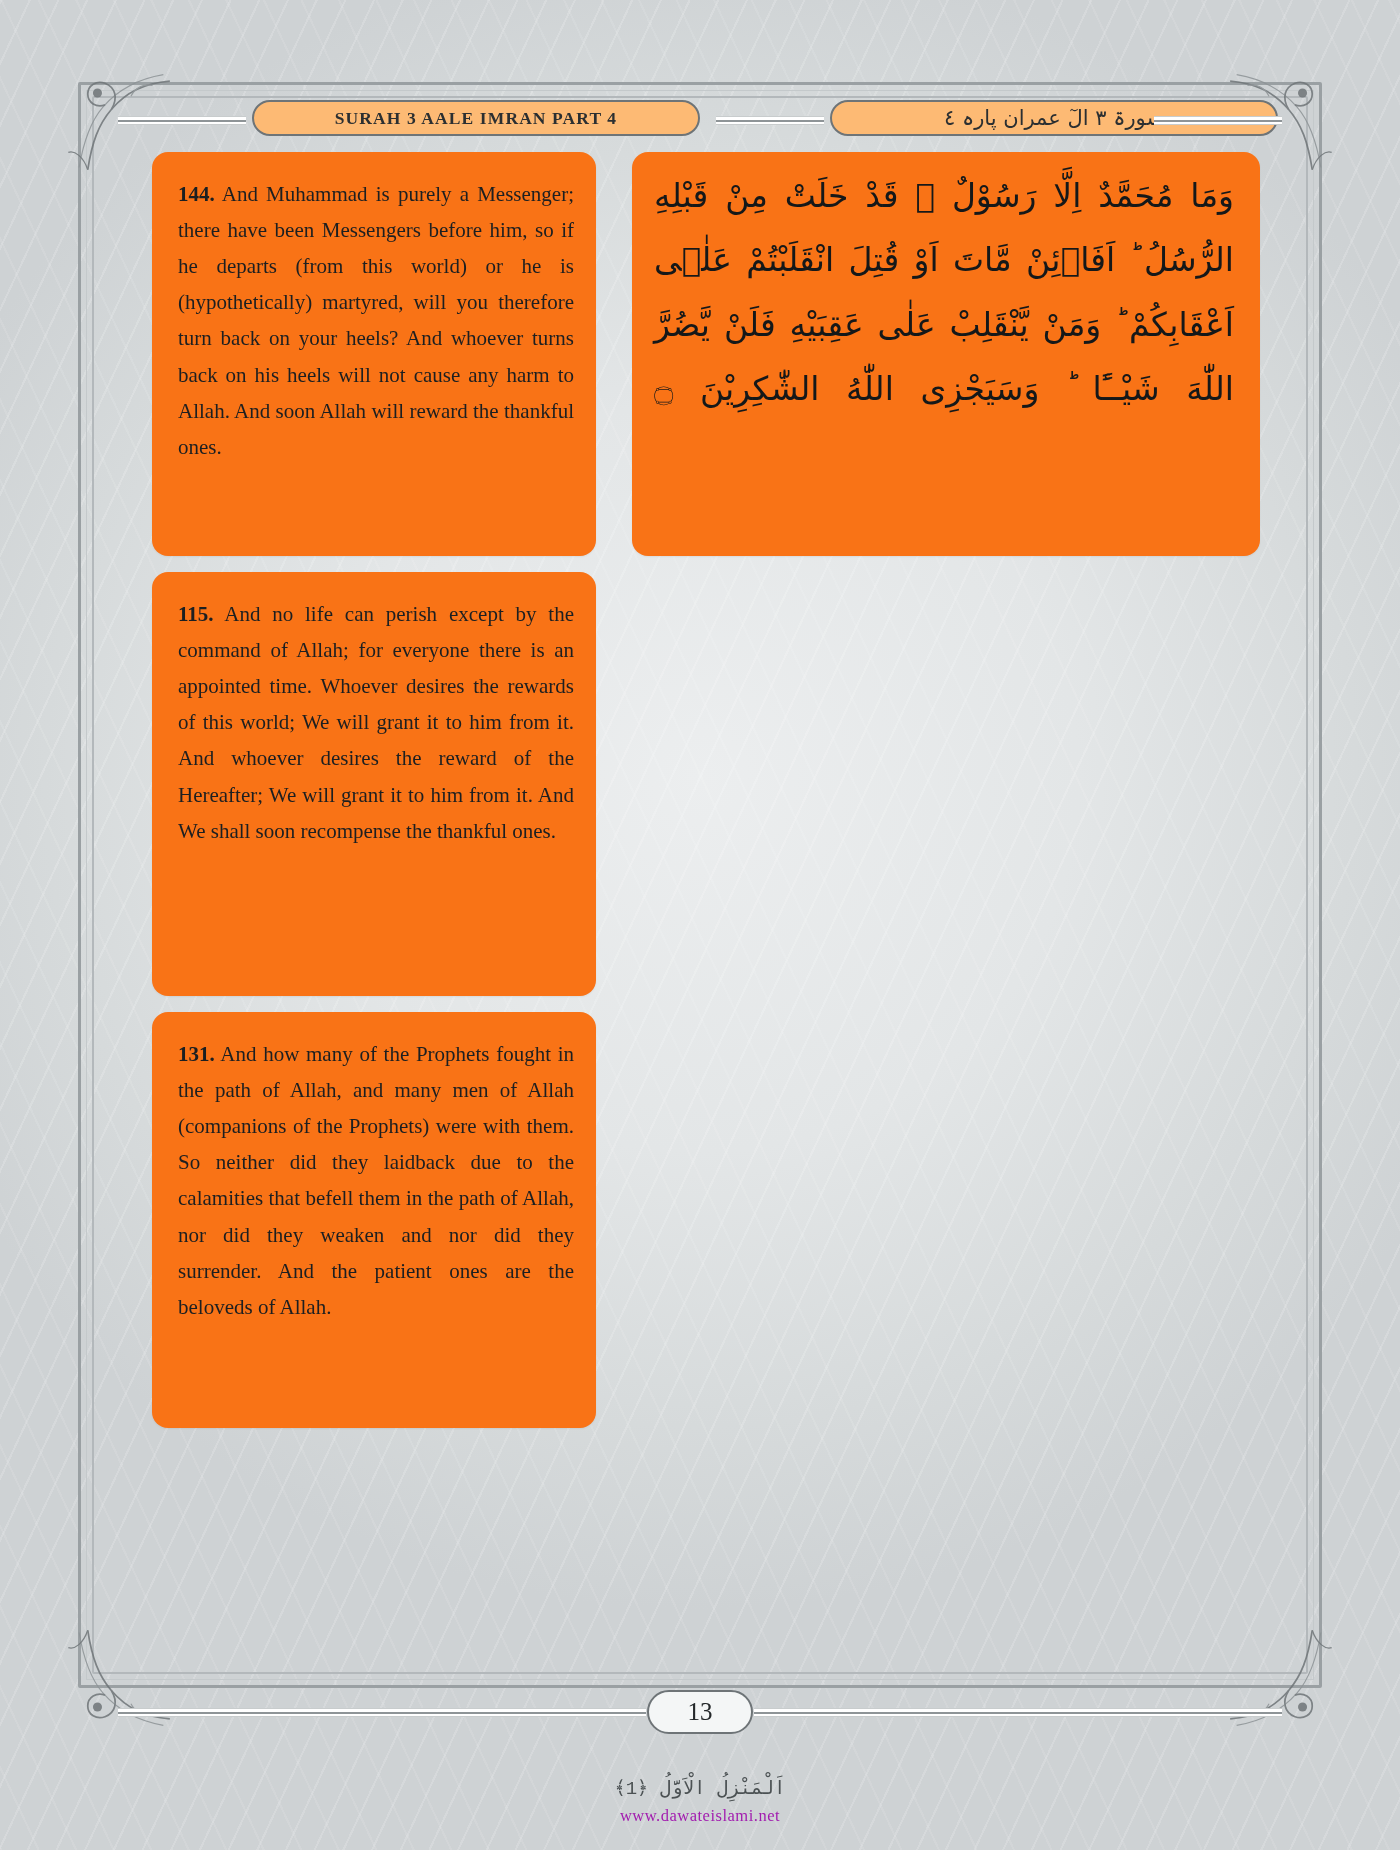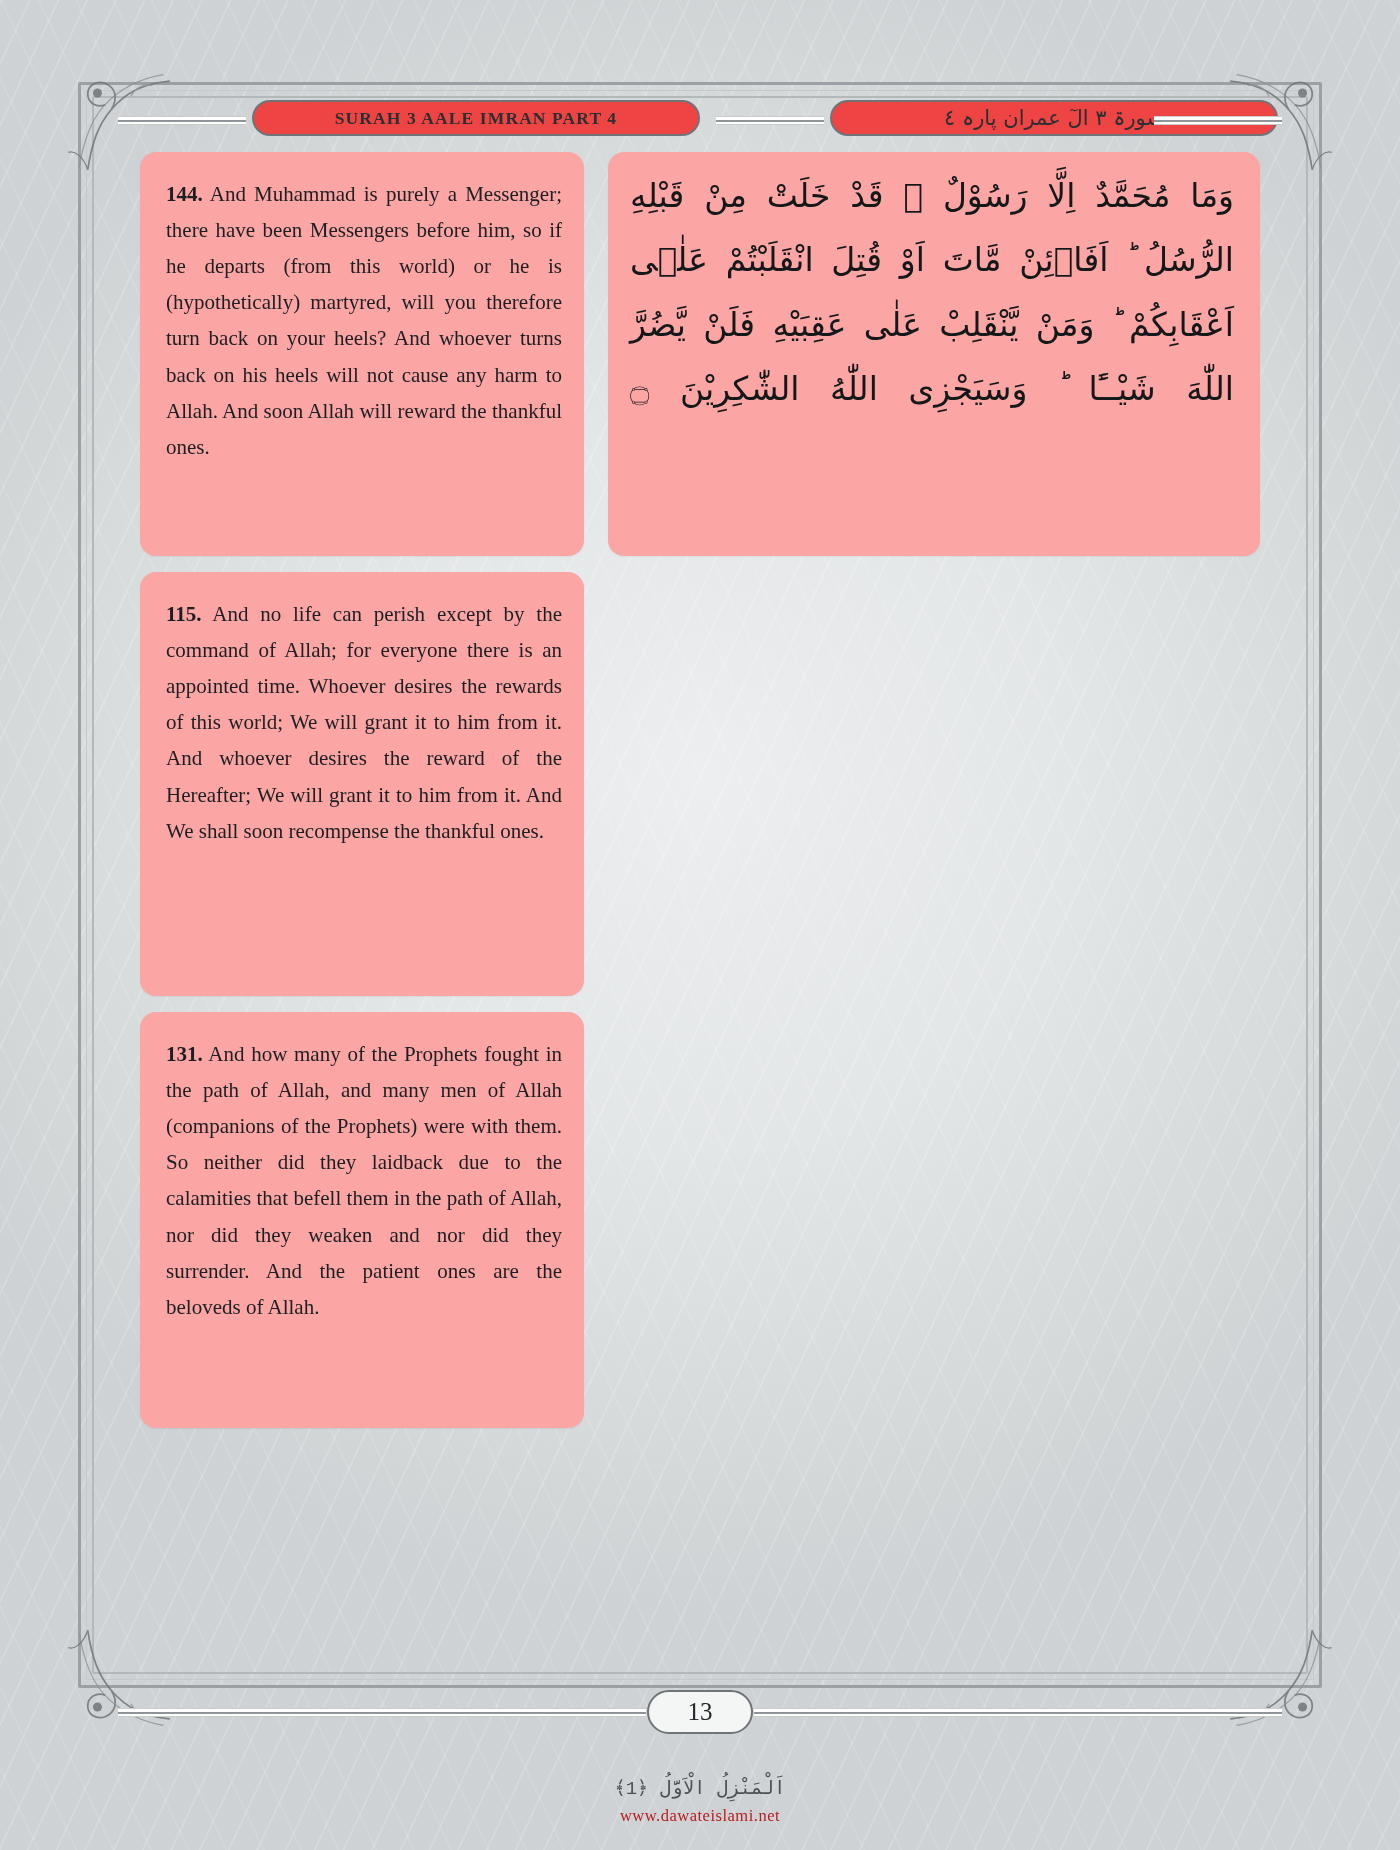--- a/index.html
+++ b/index.html
@@ -96,21 +96,21 @@
   .rule.left  { left: 14px;  width: 128px; }
   .rule.mid   { left: 612px; width: 108px; }
   .rule.right { right: 14px; width: 128px; }
 
   .pill {
     position: absolute;
     top: 4px;
     height: 36px;
     border: 2px solid #6e7477;
     border-radius: 20px;
-    background: #ef4444;
+    background: #fdba74;
     display: flex;
     align-items: center;
     justify-content: center;
     box-sizing: border-box;
   }
   .pill.surah-en {
     left: 148px;
     width: 448px;
   }
   .pill.surah-ar {
@@ -140,24 +140,25 @@
     left: 140px;
     top: 152px;
     width: 1120px;
   }
   .verse-row {
     display: flex;
     gap: 24px;
     margin-bottom: 16px;
   }
   .card {
-    background: #fca5a5;
+    background: #f97316;
     border-radius: 16px;
     box-sizing: border-box;
     box-shadow: 0 1px 2px rgba(0,0,0,0.06);
+    margin-left: 12px;
   }
   .card.en {
     width: 444px;
     padding: 24px 22px 20px 26px;
   }
   .card.ar {
     flex: 1;
     padding: 12px 26px 20px 22px;
   }
 
@@ -242,21 +243,21 @@
     font-family: Liberation Mono, monospace;
     font-size: 19px;
     color: #4b5153;
     direction: rtl;
     margin-bottom: 6px;
   }
   .site-url {
     font-family: "Liberation Serif", serif;
     font-size: 16.5px;
     letter-spacing: .5px;
-    color: #b91c1c;
+    color: #a21caf;
   }
 </style>
 </head>
 <body>
 
 <div class="page-backdrop"></div>
 
 <div class="frame-outer"></div>
 <div class="frame-mid"></div>
 <div class="frame-inner"></div>

